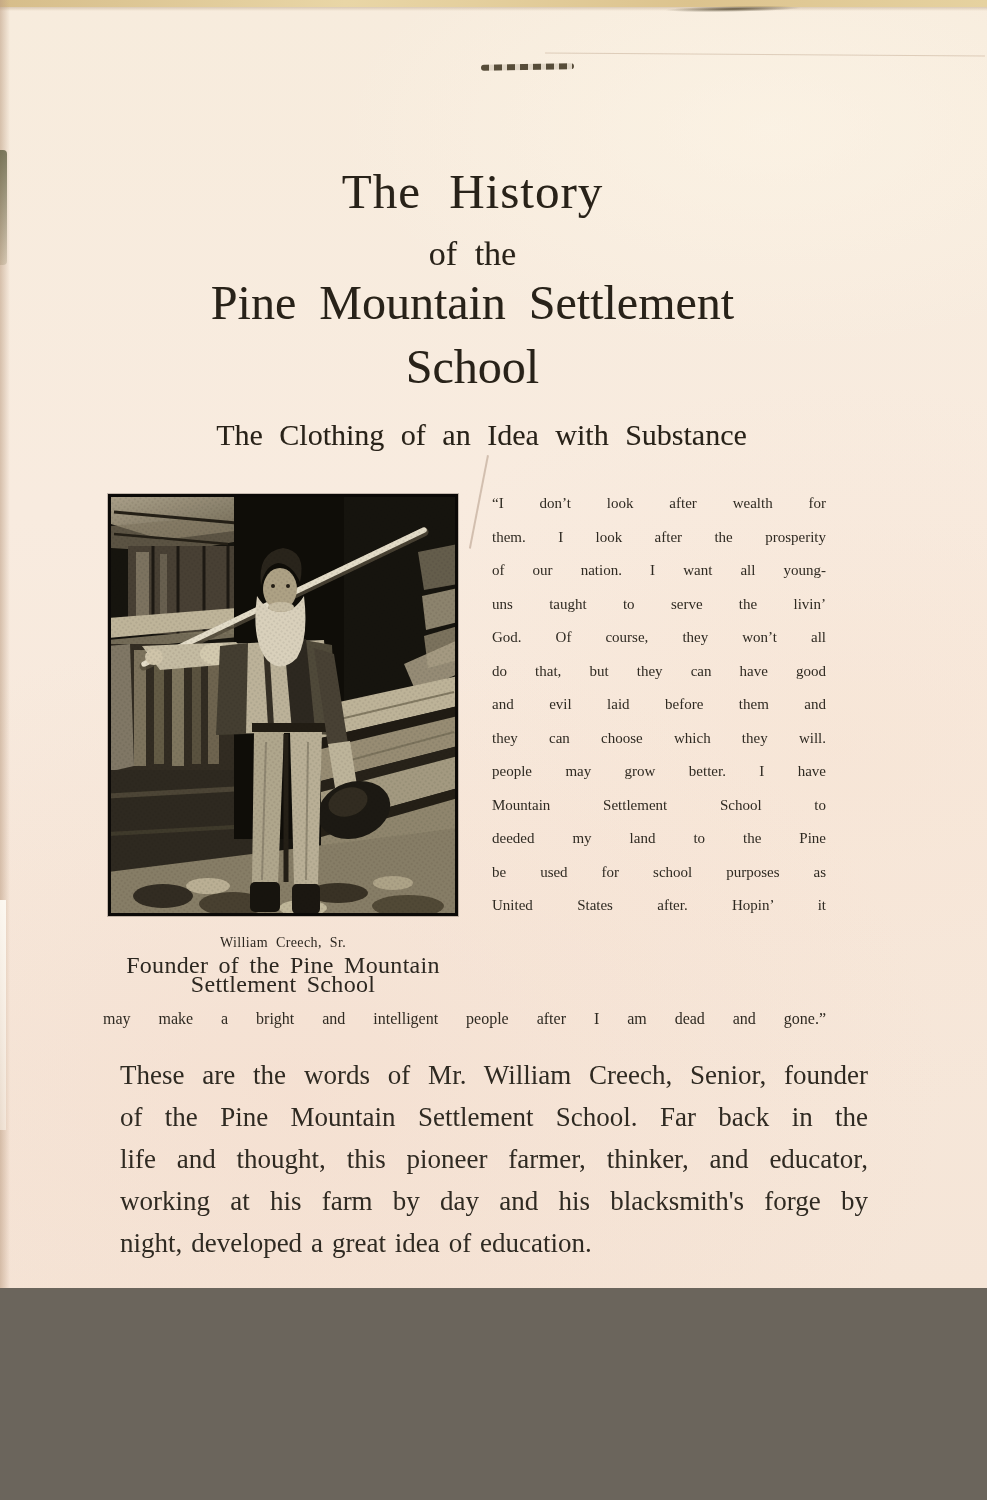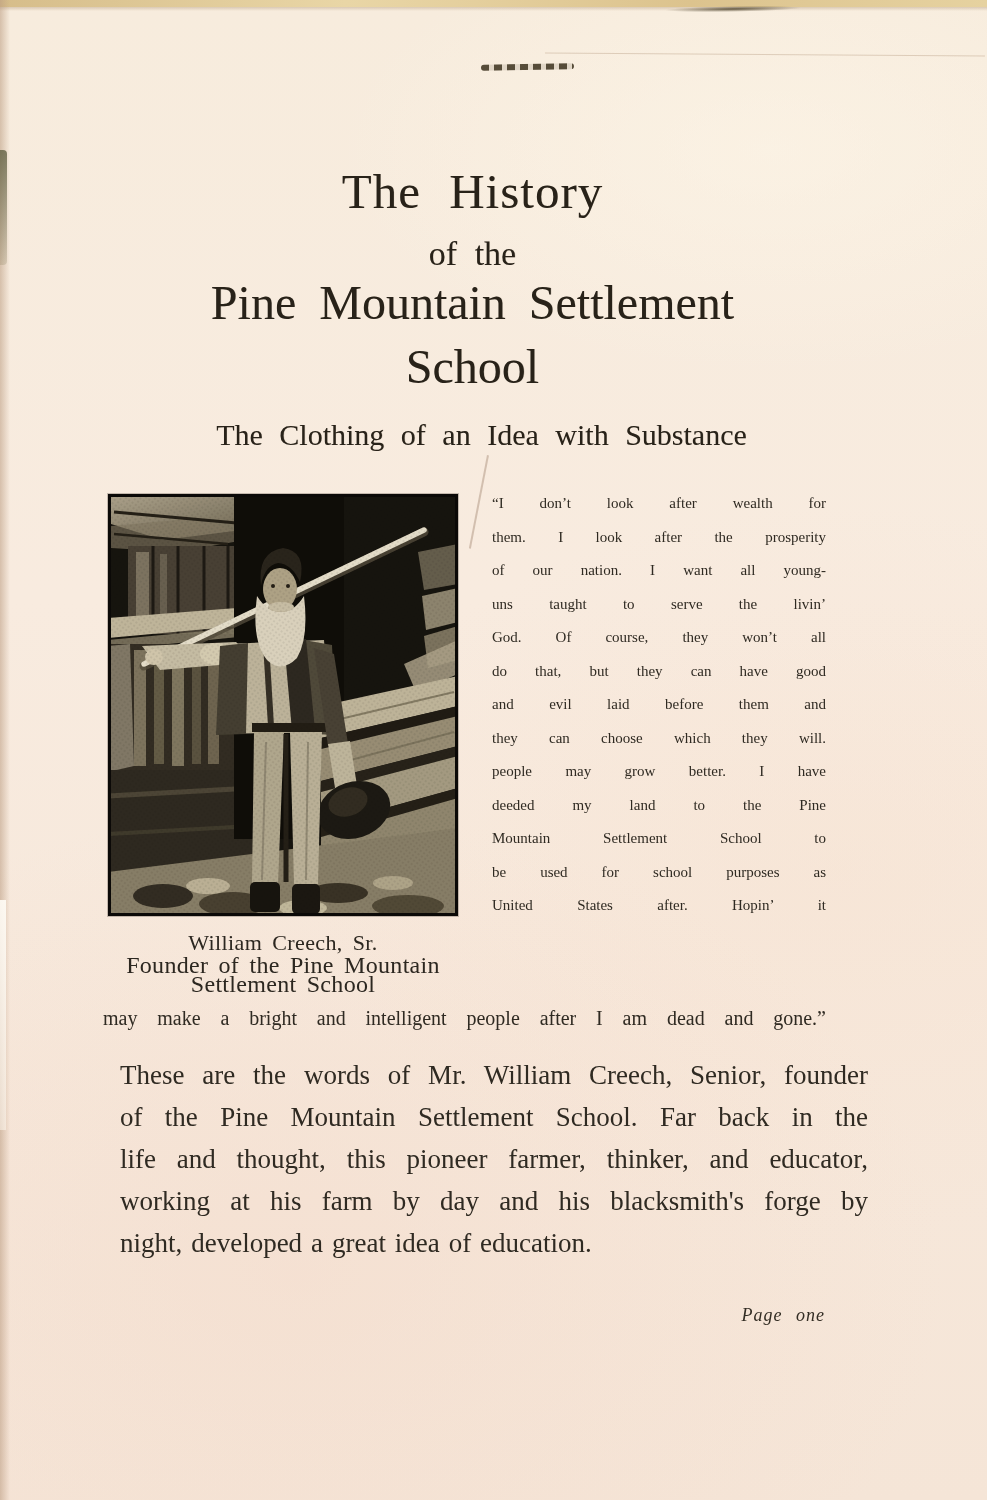--- a/index.html
+++ b/index.html
@@ -1,18 +1,18 @@
 <!DOCTYPE html>
 <html><head>
 <meta charset="utf-8">
 <style>
   * { box-sizing: border-box; }
   html,body { margin:0; padding:0; background:#6b655c; }
   .page {
-    position:relative; width:987px; height:1500px; overflow:hidden;
+    position:relative; width:987px; height:1288px; overflow:hidden;
     font-family:"Liberation Serif","DejaVu Serif",serif; color:#2f2a22;
     background:
       radial-gradient(620px 320px at 78% 10%, rgba(253,246,232,.55), rgba(253,246,232,0) 70%),
       radial-gradient(900px 650px at 30% 85%, rgba(243,216,200,.40), rgba(243,216,200,0) 72%),
       radial-gradient(760px 520px at 85% 58%, rgba(246,224,206,.38), rgba(246,224,206,0) 70%),
       linear-gradient(180deg,#f7ecdd 0%,#f8ebdf 40%,#f5e5d7 100%);
   }
   
   .top-edge { position:absolute; left:0; top:0; width:100%; height:7px;
     background:linear-gradient(90deg,#d6bd8a,#e9d6a6 35%,#dcc38e 70%,#e6d2a0); }
@@ -42,29 +42,29 @@
   .t3 { top:279px; font-size:48px; word-spacing:11px; }
   .t4 { top:343px; font-size:48px; }
   .subtitle { top:420px; font-size:30px; word-spacing:9px; left:-12px; }
 
   
   .photo { position:absolute; left:108px; top:494px; width:350px; height:422px; margin:0; padding:0;
     box-shadow:0 0 0 1px rgba(40,32,24,.25); }
   .photo svg { display:block; width:100%; height:100%; }
 
   .caption { position:absolute; left:108px; top:929px; width:350px; text-align:center; color:#2c2720; }
-  .cap-name { font-size:22px; line-height:27px; word-spacing:4px; letter-spacing:.4px; }
+  .cap-name { font-size:14px; line-height:27px; word-spacing:4px; letter-spacing:.4px; }
   .cap-role { font-size:24px; line-height:19px; word-spacing:4px; letter-spacing:.3px; }
 
   
   .quote { position:absolute; left:492px; top:487px; width:334px; }
   .qline { font-size:15px; line-height:33.5px; text-align:justify; text-align-last:justify;
     -moz-text-align-last:justify; word-spacing:.06em; }
   .overflow-line { position:absolute; left:103px; top:1002px; width:723px;
-    font-size:20px; line-height:33px; text-align:justify; text-align-last:justify; -moz-text-align-last:justify; }
+    font-size:16px; line-height:33px; text-align:justify; text-align-last:justify; -moz-text-align-last:justify; }
 
   
   .para { position:absolute; left:120px; top:1054px; width:748px; font-size:27px; line-height:42px; }
   .pline { text-align:justify; text-align-last:justify; -moz-text-align-last:justify; word-spacing:.08em; }
   .pline.last { text-align-last:left; -moz-text-align-last:left; }
 
   .page-number { position:absolute; left:600px; top:1305px; width:225px; text-align:right;
     font-style:italic; font-size:18px; letter-spacing:1px; word-spacing:8px; color:#332d24; }
 </style>
 </head>
@@ -203,22 +203,22 @@
   <div class="quote">
     <div class="qline">“I don’t look after wealth for</div>
     <div class="qline">them.  I look after the prosperity</div>
     <div class="qline">of our nation.  I want all young-</div>
     <div class="qline">uns taught to serve the livin’</div>
     <div class="qline">God.  Of course, they won’t all</div>
     <div class="qline">do that, but they can have good</div>
     <div class="qline">and evil laid before them and</div>
     <div class="qline">they can choose which they will.</div>
     <div class="qline">people may grow better.  I have</div>
+    <div class="qline">Mountain Settlement School to</div>
     <div class="qline">deeded my land to the Pine</div>
-    <div class="qline">Mountain Settlement School to</div>
     <div class="qline">be used for school purposes as</div>
     <div class="qline">United States after.  Hopin’ it</div>
   </div>
   <div class="overflow-line">may make a bright and intelligent people after I am dead and gone.”</div>
 
   <div class="para">
     <div class="pline">These are the words of Mr. William Creech, Senior, founder</div>
     <div class="pline">of the Pine Mountain Settlement School.  Far back in the</div>
     <div class="pline">life and thought, this pioneer farmer, thinker, and educator,</div>
     <div class="pline">working at his farm by day and his blacksmith's forge by</div>

